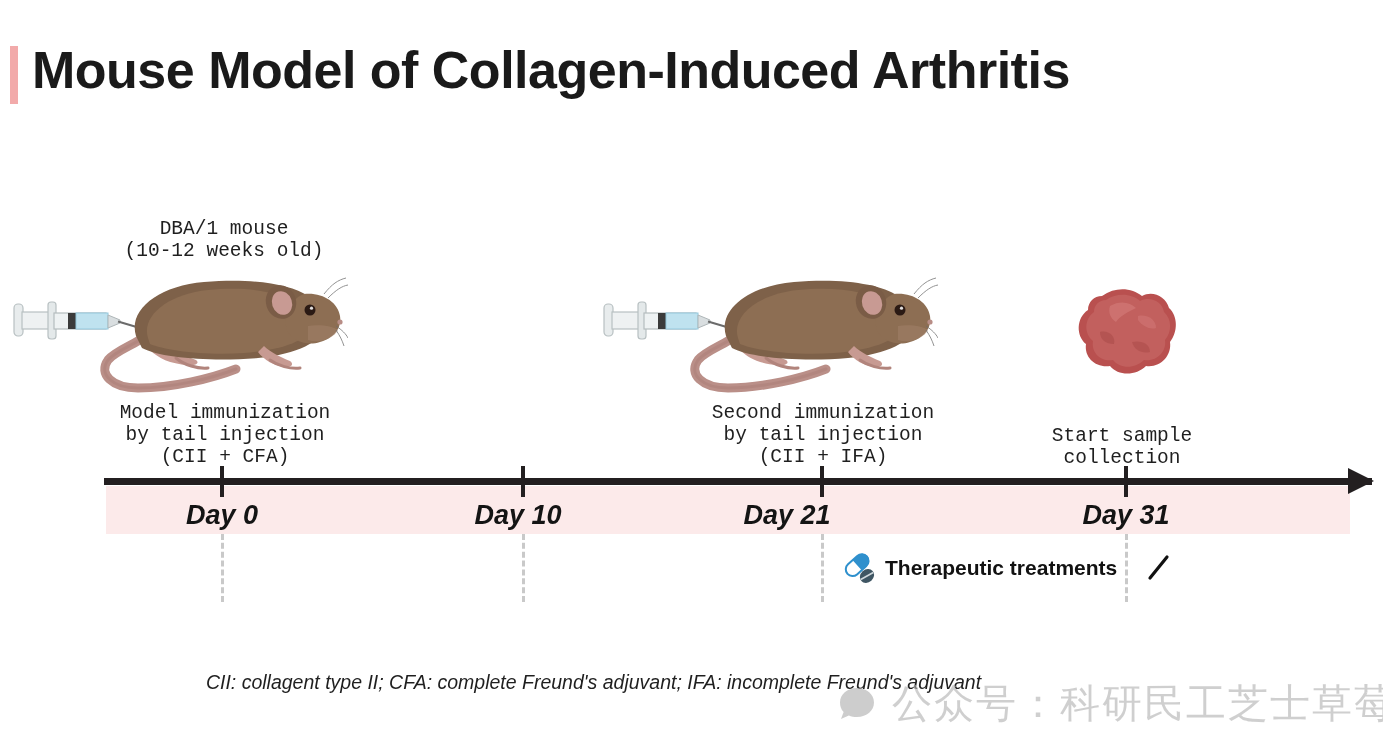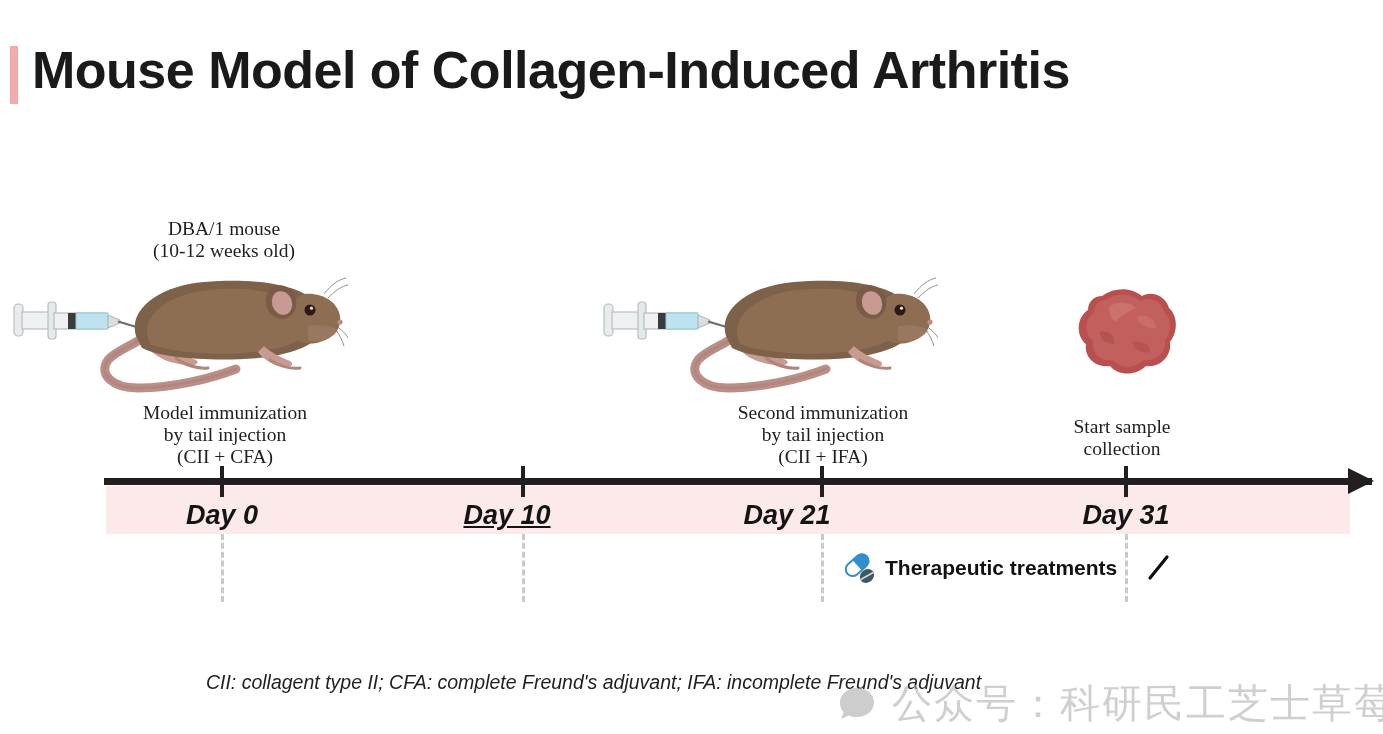--- a/index.html
+++ b/index.html
@@ -43,21 +43,21 @@
   }
 
   
   .caption {
     position: absolute;
     text-align: center;
     font-size: 19.5px;
     line-height: 22px;
     color: #1f1f1f;
     white-space: pre-line;
-    font-family: Liberation Serif, serif;
+    font-family: Liberation Mono, monospace;
   }
 
   
   .band {
     position: absolute;
     left: 106px;
     top: 470px;
     width: 1244px;
     height: 48px;
     background: #fceaea;
@@ -269,33 +269,33 @@
              C 10 54, 10 36, 22 28 C 22 20, 28 14, 36 14 Z" fill="#b9504f"></path>
     <path d="M40 18 C 52 10, 66 12, 74 19 C 84 14, 96 19, 98 30 C 106 37, 106 50, 99 58
              C 101 70, 90 80, 78 78 C 69 87, 54 87, 47 78 C 35 80, 25 71, 27 59
              C 18 52, 18 37, 28 30 C 28 23, 33 18, 40 18 Z" fill="#c2605e"></path>
     <path d="M44 24 C 54 18, 64 20, 70 26 C 62 30, 54 34, 50 40 C 44 36, 42 30, 44 24 Z" fill="#cf7573" opacity="0.8"></path>
     <path d="M72 34 C 82 32, 90 38, 90 46 C 84 48, 76 44, 72 38 Z" fill="#cf7573" opacity="0.65"></path>
     <path d="M34 50 C 42 48, 50 54, 48 62 C 40 62, 34 58, 34 50 Z" fill="#a64745" opacity="0.5"></path>
     <path d="M66 60 C 76 58, 84 62, 84 70 C 76 72, 68 68, 66 60 Z" fill="#a64745" opacity="0.45"></path>
   </svg>
 
-  <div class="caption" style="left:1022px; top:400px; width:200px;">Start sample
+  <div class="caption" style="left:1022px; top:409px; width:200px;">Start sample
 collection</div>
 
   <div class="band"></div>
   <div class="axis-line"></div>
   <div class="axis-arrow"></div>
 
   <div class="tick" style="left:220px;"></div>
   <div class="day-label" style="left:222px;">Day 0</div>
   <div class="dash" style="left:221px;"></div>
 
   <div class="tick" style="left:521px;"></div>
-  <div class="day-label" style="left:507px;text-decoration:underline;">Day 10</div>
+  <div class="day-label" style="left:518px;">Day 10</div>
   <div class="dash" style="left:522px;"></div>
 
   <div class="tick" style="left:820px;"></div>
   <div class="day-label" style="left:787px;">Day 21</div>
   <div class="dash" style="left:821px;"></div>
 
   <div class="tick" style="left:1124px;"></div>
   <div class="day-label" style="left:1126px;">Day 31</div>
   <div class="dash" style="left:1125px;"></div>
 

